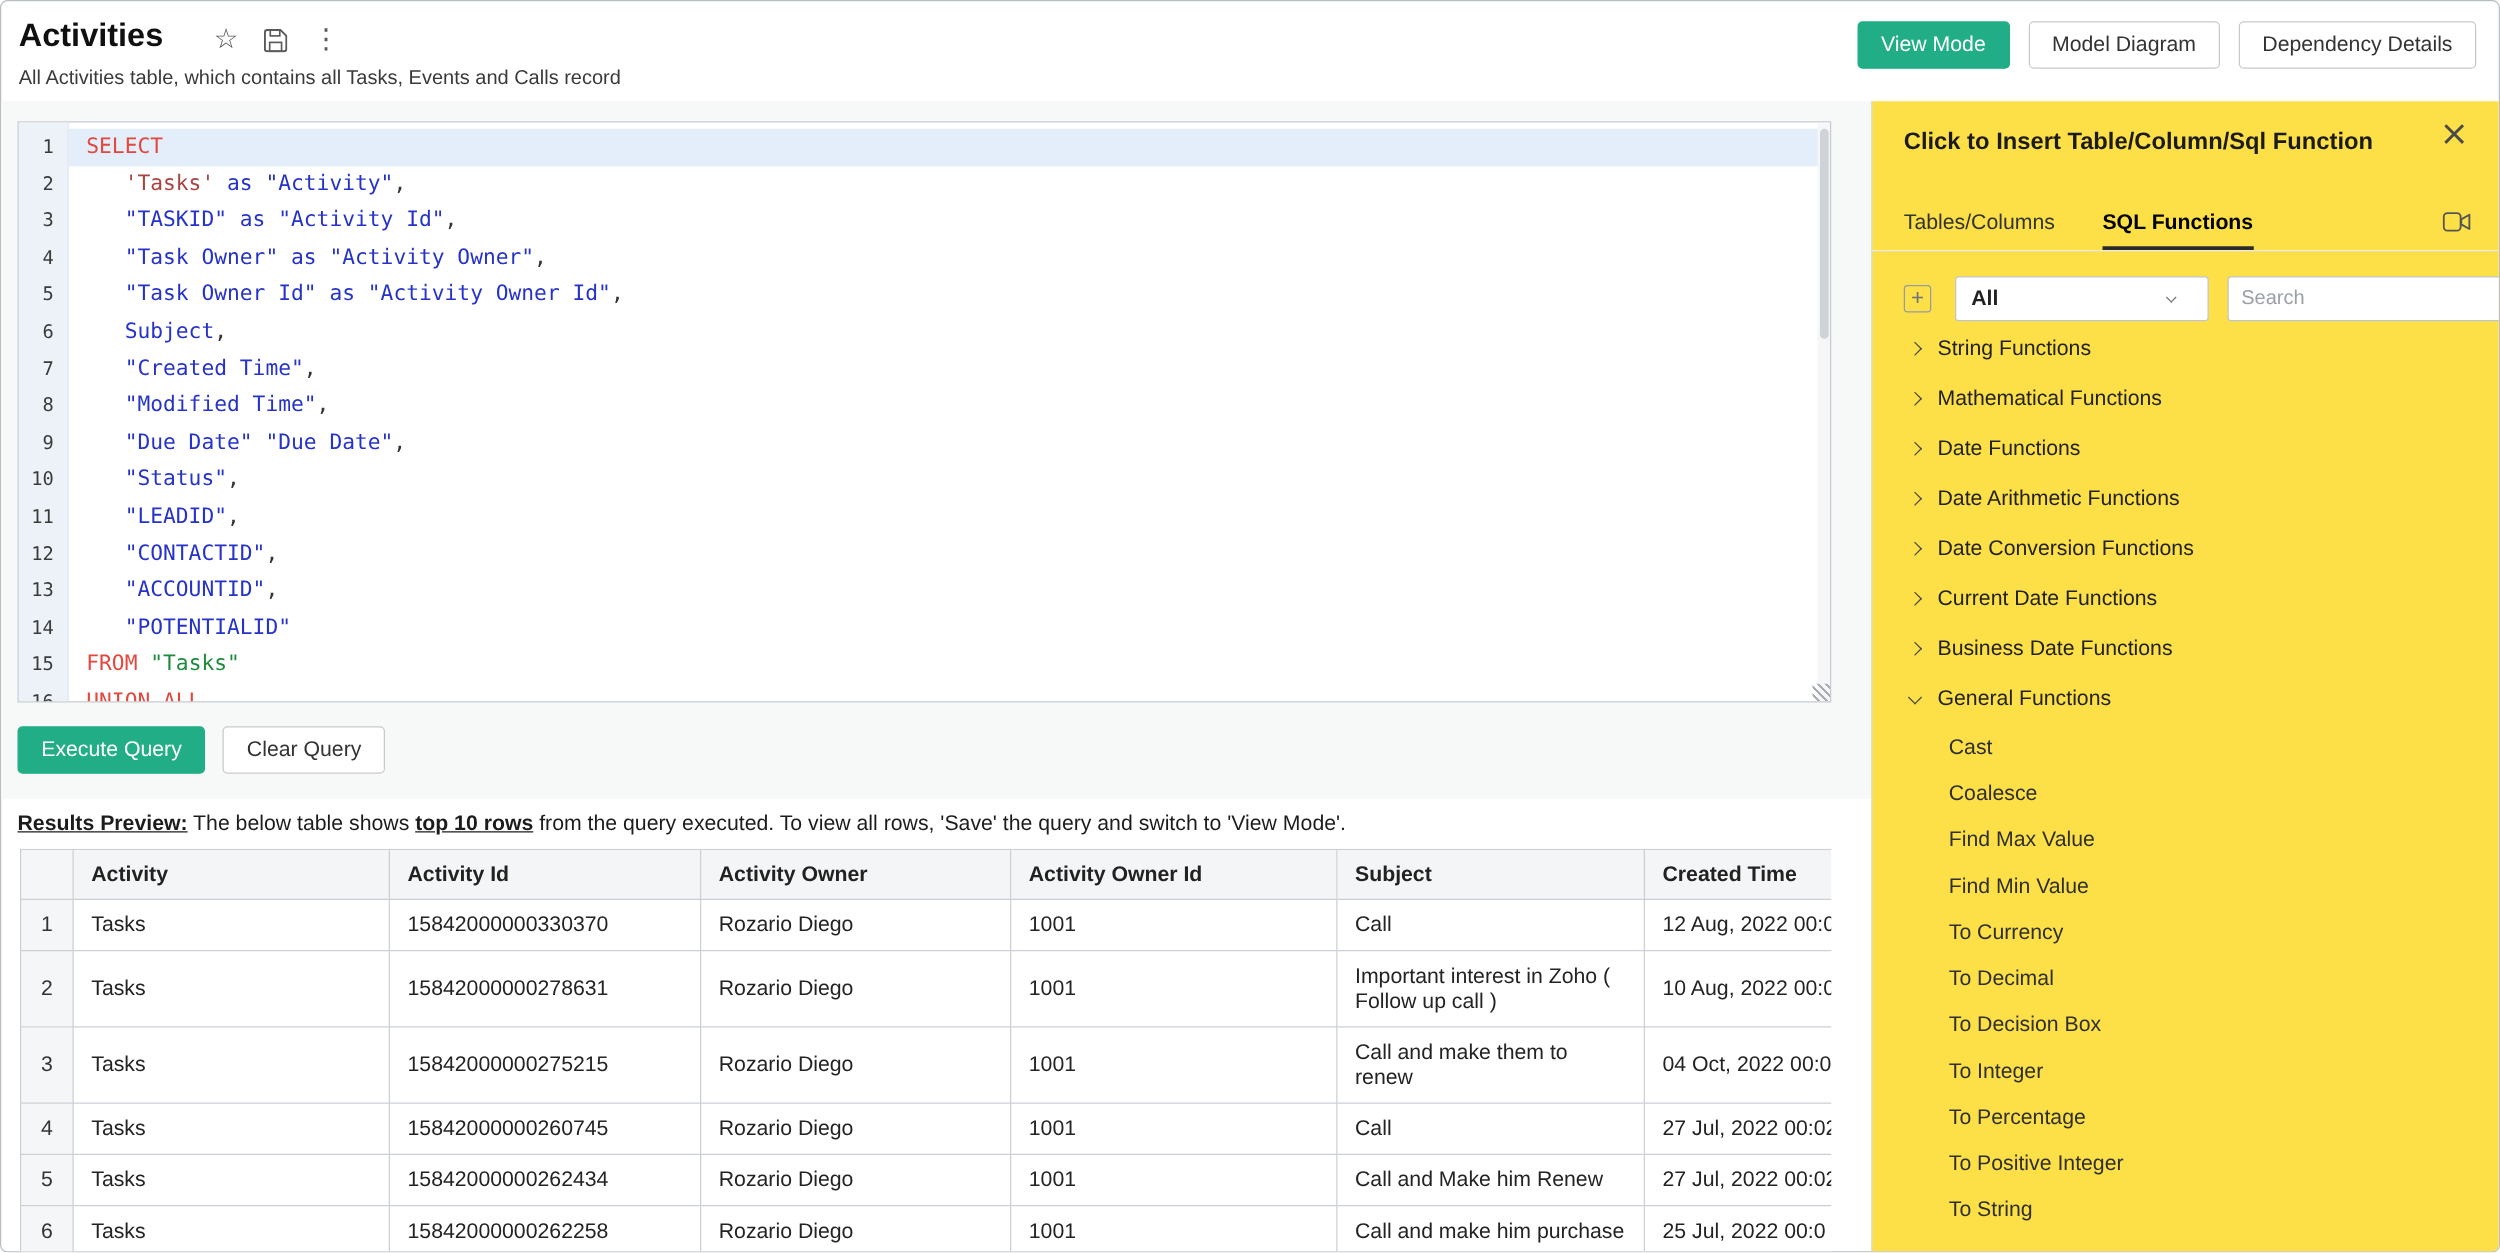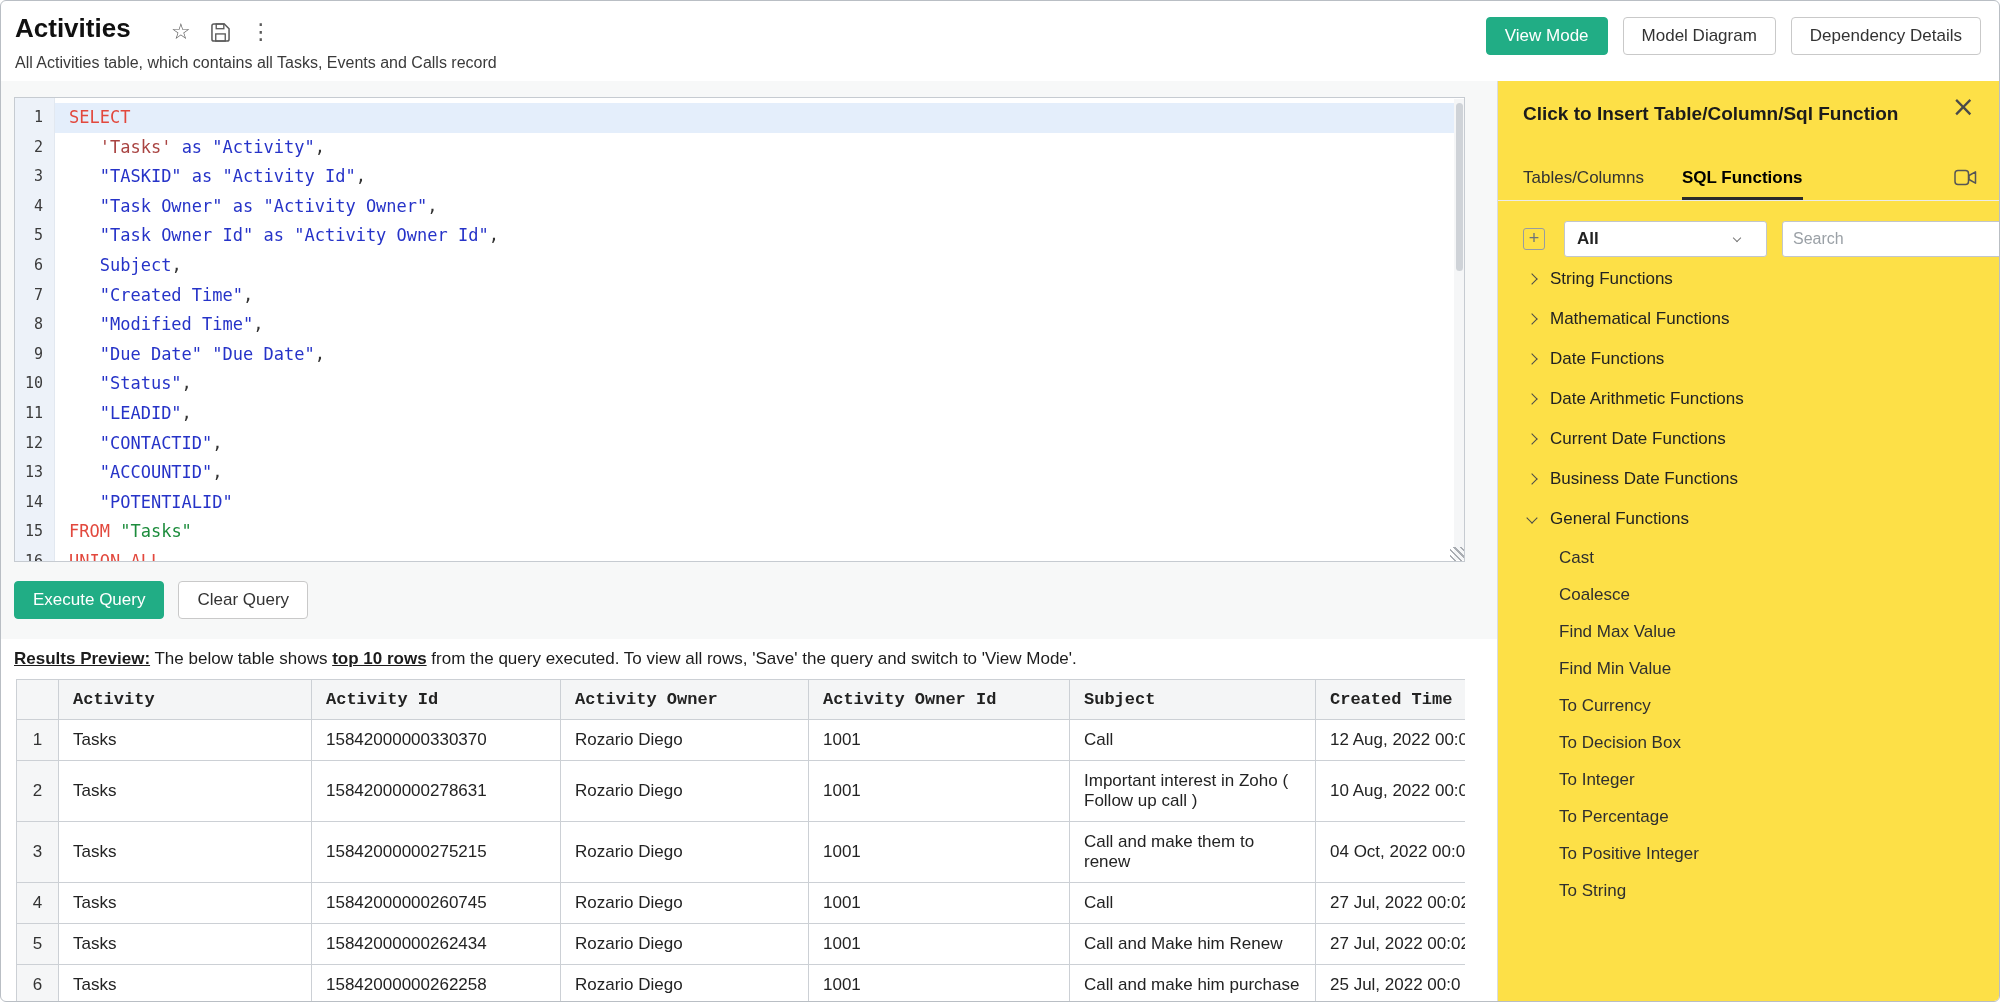--- a/index.html
+++ b/index.html
@@ -38,21 +38,21 @@
   .grip{position:absolute;right:0;bottom:0;width:14px;height:14px;background:repeating-linear-gradient(45deg,transparent 0 3px,#a9adb2 3px 4.5px);cursor:nwse-resize;}
 
   .query-actions{position:absolute;left:13px;top:580px;display:flex;gap:14px;}
 
   
   .results-heading{position:absolute;left:13px;top:648px;font-size:17px;color:#1c1c1c;}
   .results-heading b{font-weight:700;text-decoration:underline;}
   .results-wrap{position:absolute;left:15px;top:678px;width:1449px;height:324px;overflow:hidden;}
   table.results{border-collapse:collapse;table-layout:fixed;width:1540px;font-size:17px;background:#fff;}
   .results th,.results td{border:1px solid #ccd0d5;padding:10px 14px;text-align:left;vertical-align:middle;color:#232323;overflow:hidden;white-space:normal;}
-  .results th{background:#f4f5f6;font-weight:600;height:40px;padding:8px 14px;color:#222;font-family:Liberation Mono, monospace;}
+  .results th{background:#f4f5f6;font-weight:600;height:40px;padding:8px 14px;color:#222;}
   .results th.num,.results td.num{text-align:center;background:#f5f6f7;padding:8px 4px;color:#333;}
 
   
   .panel{position:absolute;left:1496px;top:80px;width:504px;height:922px;background:#fde047;border-left:1px solid #dadde0;}
   .panel-title{position:absolute;left:25px;top:22px;width:420px;font-size:19px;font-weight:600;color:#1b1b1b;}
   .panel-close{position:absolute;right:26px;top:12px;font-size:28px;line-height:1;color:#4a4a4a;cursor:pointer;font-family:"DejaVu Sans",sans-serif;}
   .tabs{position:absolute;left:0;top:78px;width:100%;height:42px;border-bottom:1px solid #ebebeb;display:flex;padding-left:25px;gap:38px;}
   .tab{font-size:17px;color:#333;display:flex;align-items:center;cursor:pointer;border-bottom:3px solid transparent;}
   .tab.active{color:#000;font-weight:700;border-bottom-color:#2b2b2b;}
   .cam{position:absolute;right:24px;top:88px;cursor:pointer;}
@@ -299,35 +299,40 @@
         <div class="cat">
           <span class="chev"></span>
           <span>Date Functions</span>
         </div>
         <div class="cat">
           <span class="chev"></span>
           <span>Date Arithmetic Functions</span>
         </div>
         <div class="cat">
           <span class="chev"></span>
+          <span>Date Conversion Functions</span>
+        </div>
+        <div class="cat">
+          <span class="chev"></span>
           <span>Current Date Functions</span>
         </div>
         <div class="cat">
           <span class="chev"></span>
           <span>Business Date Functions</span>
         </div>
         <div class="cat">
           <span class="chev down"></span>
           <span>General Functions</span>
         </div>
         <div class="child">Cast</div>
         <div class="child">Coalesce</div>
         <div class="child">Find Max Value</div>
         <div class="child">Find Min Value</div>
         <div class="child">To Currency</div>
+        <div class="child">To Decimal</div>
         <div class="child">To Decision Box</div>
         <div class="child">To Integer</div>
         <div class="child">To Percentage</div>
         <div class="child">To Positive Integer</div>
         <div class="child">To String</div>
       </div>
   </div>
 
 </div>
 

